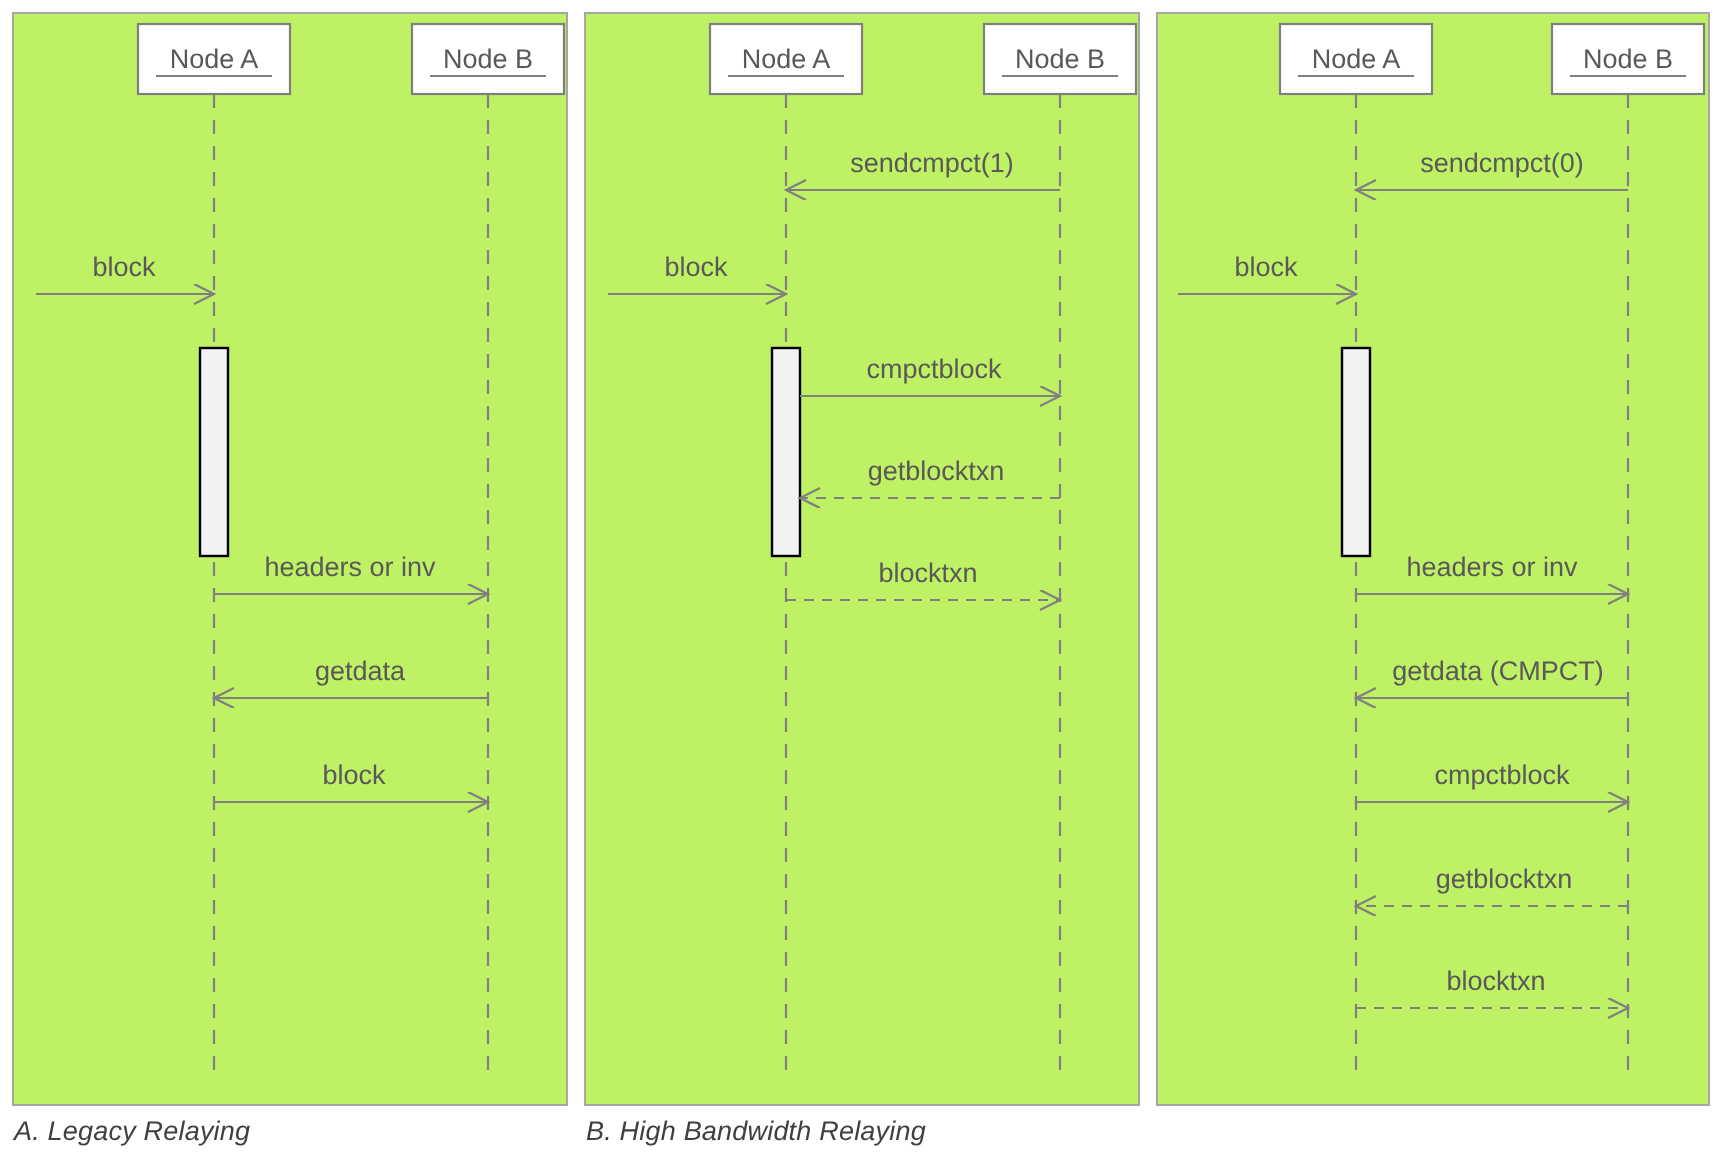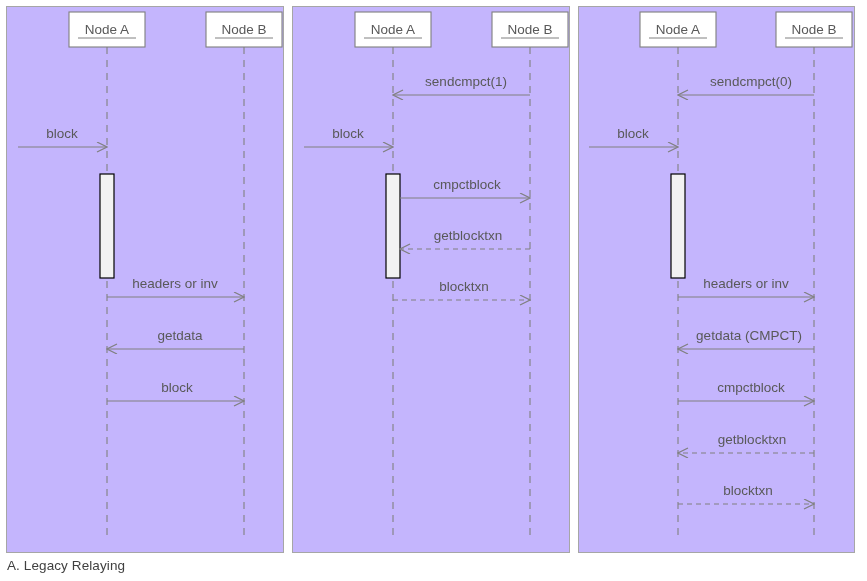--- a/index.html
+++ b/index.html
@@ -4,27 +4,27 @@
 <style>
   html,body{margin:0;padding:0;background:#ffffff;}
   body{
     width:867px;height:581px;
     font-family:"Liberation Sans","DejaVu Sans",sans-serif;
     color:#595959;
     overflow:hidden;
   }
   #stage{position:relative;width:867px;height:581px;}
   .panel{position:absolute;top:6px;height:547px;box-sizing:border-box;
-         border:1px solid #a6a6a6;background:#c4b5fd;}
+         border:1px solid #a6a6a6;background:#bef264;}
   #panel-a{left:6px;width:278px;}
   #panel-b{left:292px;width:278px;}
   #panel-c{left:578px;width:277px;}
   .panel svg{display:block;width:100%;height:100%;}
   .caption{position:absolute;top:558px;font-size:13.5px;color:#404040;
-           letter-spacing:.1px;white-space:nowrap;}
+           letter-spacing:.1px;white-space:nowrap;font-style:italic;}
   #cap-a{left:7px;}
   #cap-b{left:293px;}
   #cap-c{left:579px;}
   text{font-family:"Liberation Sans","DejaVu Sans",sans-serif;}
   .msg-label{font-size:13.5px;fill:#595959;}
   .node-label{font-size:13.5px;fill:#595959;}
 </style>
 </head>
 <body>
 
@@ -99,20 +99,21 @@
       <line x1="107" y1="191" x2="236" y2="191" stroke="#808080" stroke-width="1.1" marker-end="url(#ah-b)"></line>
       <text class="msg-label" x="174" y="182" text-anchor="middle">cmpctblock</text>
 
       <line x1="237" y1="242" x2="108" y2="242" stroke="#808080" stroke-width="1.1" stroke-dasharray="5 4" marker-end="url(#ah-b)"></line>
       <text class="msg-label" x="175" y="233" text-anchor="middle">getblocktxn</text>
 
       <line x1="100" y1="293" x2="236" y2="293" stroke="#808080" stroke-width="1.1" stroke-dasharray="5 4" marker-end="url(#ah-b)"></line>
       <text class="msg-label" x="171" y="284" text-anchor="middle">blocktxn</text>
     </svg>
   </div>
+  <div class="caption" id="cap-b">B. High Bandwidth Relaying</div>
 
   <div class="panel" id="panel-c">
     <svg viewBox="0 0 275 545" preserveAspectRatio="none">
       <defs>
         <marker id="ah-c" markerWidth="12" markerHeight="12" refX="10" refY="5" orient="auto" markerUnits="userSpaceOnUse">
           <path d="M1,0 L11,5 L1,10" fill="none" stroke="#808080" stroke-width="1.2"></path>
         </marker>
       </defs>
 
       <line x1="99" y1="40" x2="99" y2="533" stroke="#808080" stroke-width="1.1" stroke-dasharray="7 6"></line>

